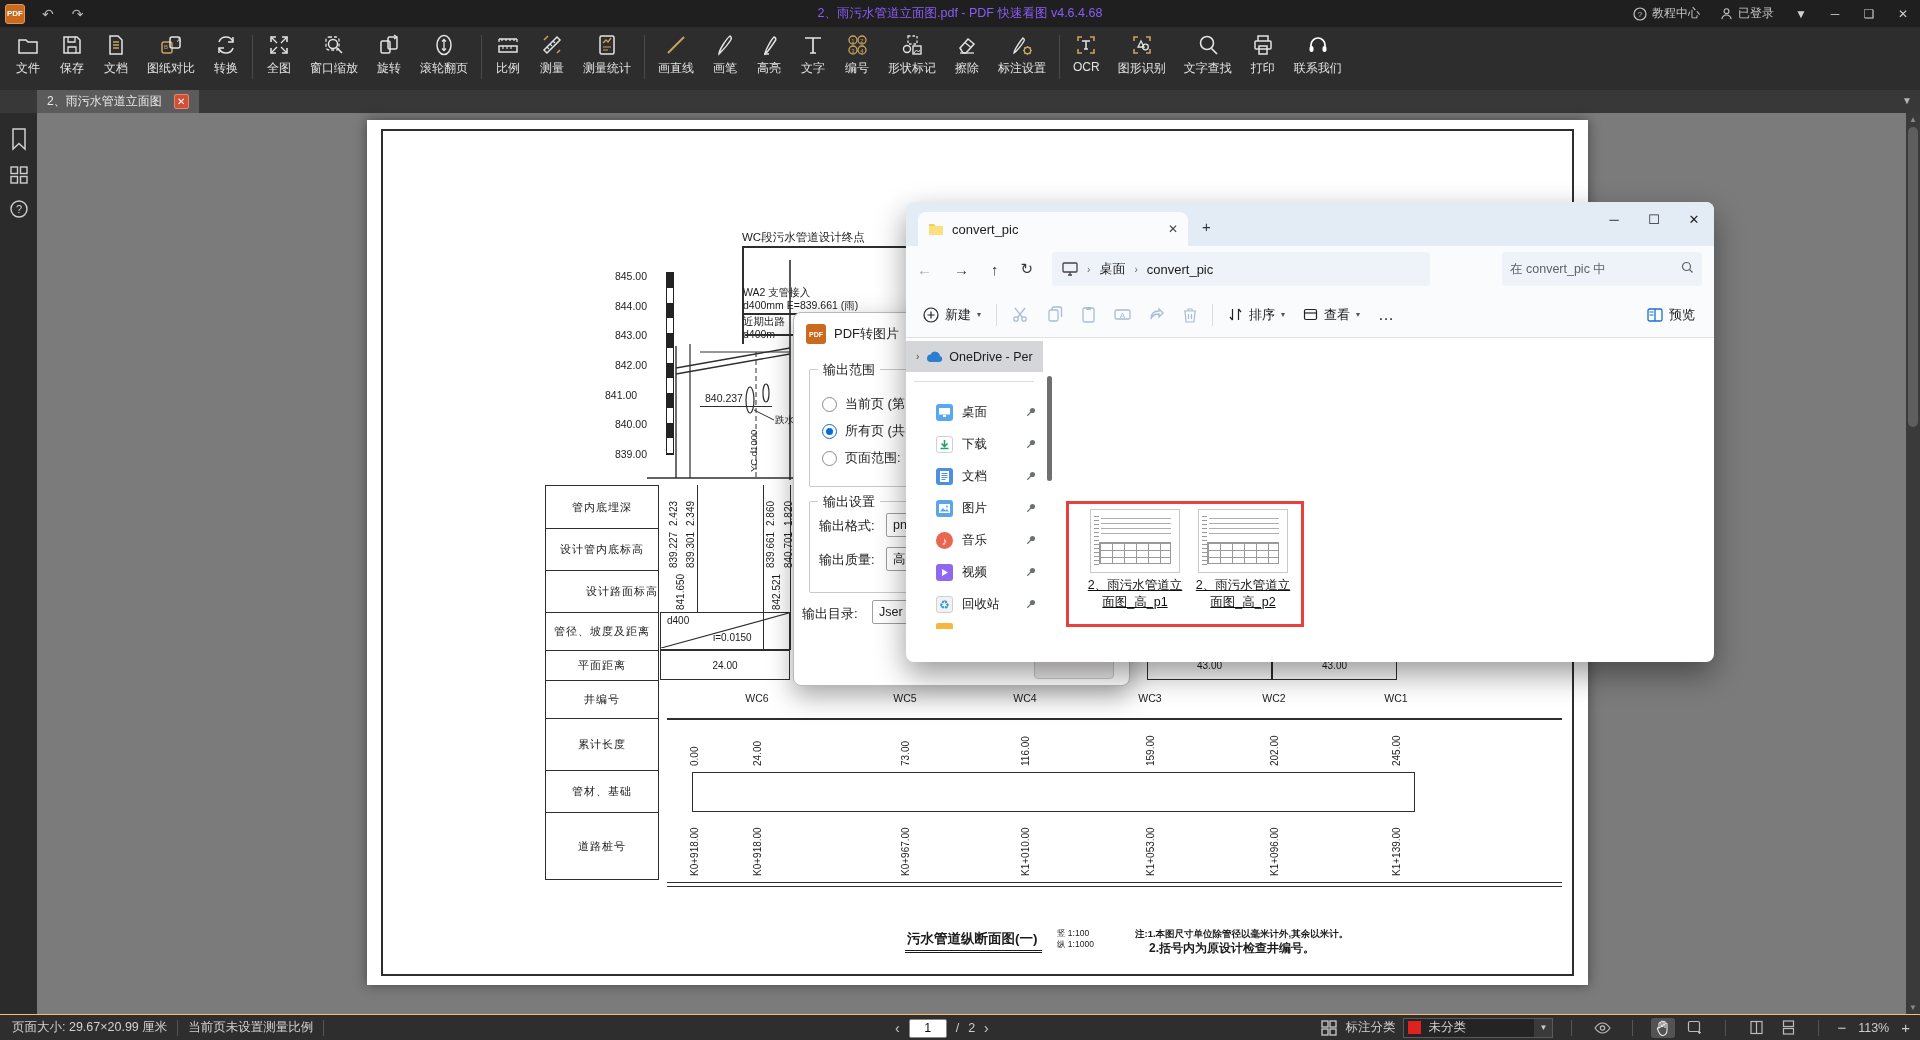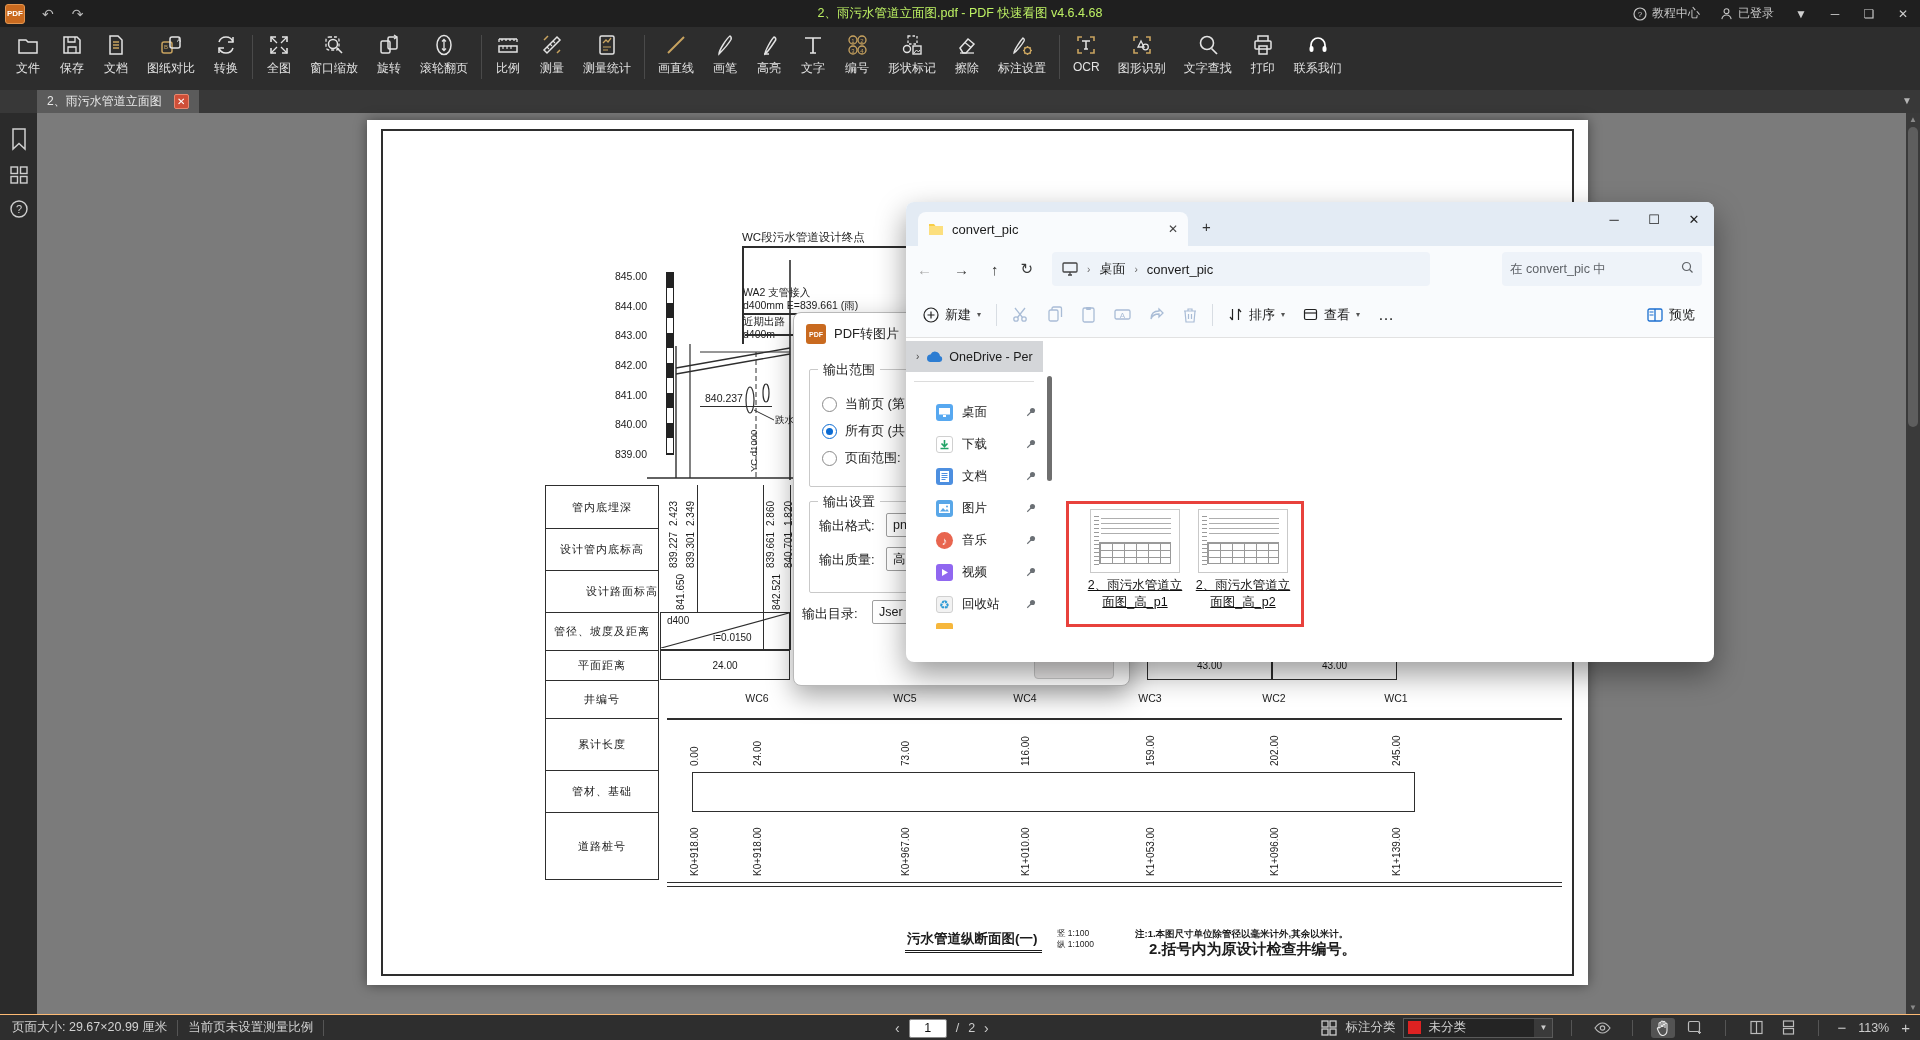--- a/index.html
+++ b/index.html
@@ -6,21 +6,21 @@
   html,body { width:1920px; height:1040px; overflow:hidden; background:#7b7b7b;
               font-family:"Liberation Sans", sans-serif; }
   .abs { position:absolute; }
 
   
   #titlebar { position:absolute; left:0; top:0; width:1920px; height:27px; background:#1f1f1f;
               display:flex; align-items:center; color:#cfcfcf; font-size:12.5px; }
   #app-logo { width:20px; height:20px; margin:0 8px 0 5px; background:#c96a1f; border:1px solid #e2954f;
               border-radius:3px; color:#fff; font-size:8px; display:flex; align-items:center; justify-content:center; font-weight:bold;}
   .tb-glyph { color:#b9b9b9; font-size:14px; margin:0 9px; }
-  #tb-title { position:absolute; left:0; right:0; text-align:center; color:#bef264; pointer-events:none;}
+  #tb-title { position:absolute; left:0; right:0; text-align:center; color:#8b5cf6; pointer-events:none;}
   #tb-right { margin-left:auto; display:flex; align-items:center; gap:0; }
   .tb-rt-item { display:flex; align-items:center; gap:5px; padding:0 10px; color:#c4c4c4; font-size:12px; height:27px;}
   .winbtn { width:34px; height:27px; display:flex; align-items:center; justify-content:center; color:#cfcfcf; font-size:12px;}
 
   #toolbar { position:absolute; left:0; top:27px; width:1920px; height:63px; background:#2d2d2d;
              display:flex; align-items:flex-start; padding-left:6px; }
   .tool { display:flex; flex-direction:column; align-items:center; justify-content:flex-start;
           padding:6px 9px 0 9px; color:#e3e3e3; font-size:12px; gap:3px; min-width:44px; }
   .tool svg { display:block; }
   .tsep { width:1px; height:44px; background:#4a4a4a; margin:8px 4px 0 4px; }
@@ -396,21 +396,21 @@
   <div class="cad" style="left:376px;top:166px;font-size:10.5px;">WA2 支管接入</div>
   <div class="cad" style="left:376px;top:179px;font-size:10.5px;">d400mm E=839.661 (雨)</div>
   <div class="hline" style="left:375px;top:193px;width:164px;height:2px;"></div>
   <div class="cad" style="left:376px;top:195px;font-size:10.5px;">近期出路</div>
   <div class="cad" style="left:376px;top:208px;font-size:10.5px;">d400m</div>
 
   <div class="cad" style="left:238px;top:150px;width:42px;text-align:right;font-size:10.5px;">845.00</div>
   <div class="cad" style="left:238px;top:180px;width:42px;text-align:right;font-size:10.5px;">844.00</div>
   <div class="cad" style="left:238px;top:209px;width:42px;text-align:right;font-size:10.5px;">843.00</div>
   <div class="cad" style="left:238px;top:239px;width:42px;text-align:right;font-size:10.5px;">842.00</div>
-  <div class="cad" style="left:238px;top:269px;width:42px;text-align:right;font-size:10.5px;">841.00</div>
+  <div class="cad" style="left:238px;top:269px;width:42px;text-align:left;font-size:10.5px;">841.00</div>
   <div class="cad" style="left:238px;top:298px;width:42px;text-align:right;font-size:10.5px;">840.00</div>
   <div class="cad" style="left:238px;top:328px;width:42px;text-align:right;font-size:10.5px;">839.00</div>
   <div id="elev-bar"></div>
 
   <svg class="abs" style="left:280px;top:140px;" width="270" height="230">
     <line x1="29" y1="108" x2="143" y2="88" stroke="#2e2e2e" stroke-width="1.4"></line>
     <line x1="29" y1="114" x2="143" y2="94" stroke="#2e2e2e" stroke-width="1.4"></line>
     <line x1="29" y1="86" x2="29" y2="218" stroke="#2e2e2e" stroke-width="1.4"></line>
     <line x1="43" y1="84" x2="43" y2="218" stroke="#2e2e2e" stroke-width="1.2"></line>
     <line x1="143" y1="0" x2="143" y2="220" stroke="#2e2e2e" stroke-width="1.6"></line>
@@ -495,21 +495,21 @@
   <span class="vnum" style="left:778px;top:756px;">K1+053.00</span>
   <span class="vnum" style="left:902px;top:756px;">K1+096.00</span>
   <span class="vnum" style="left:1024px;top:756px;">K1+139.00</span>
   <div class="hline" style="left:300px;top:762px;width:895px;height:1.4px;"></div>
   <div class="hline" style="left:300px;top:765.5px;width:895px;height:1.4px;"></div>
 
   <div class="cad" style="left:538px;top:810px;font-size:13.5px;font-weight:bold;border-bottom:3.5px double #1c1c1c;padding:0 4px 2px 2px;">污水管道纵断面图(一)</div>
   <div class="cad" style="left:690px;top:808px;font-size:8.5px;">竖 1:100</div>
   <div class="cad" style="left:690px;top:819px;font-size:8.5px;">纵 1:1000</div>
   <div class="cad" style="left:768px;top:808px;font-size:9.5px;font-weight:bold;">注:1.本图尺寸单位除管径以毫米计外,其余以米计。</div>
-  <div class="cad" style="left:782px;top:820px;font-size:15px;font-weight:bold;">2.括号内为原设计检查井编号。</div>
+  <div class="cad" style="left:782px;top:820px;font-size:12px;font-weight:bold;">2.括号内为原设计检查井编号。</div>
 </div>
 
 <div id="dialog">
   <div id="dlg-title">
     <div id="dlg-icon">PDF</div>
     <span>PDF转图片</span>
   </div>
 
   <div class="fieldset" style="left:15px;top:56px;width:300px;height:118px;">
     <span class="legend">输出范围</span>

